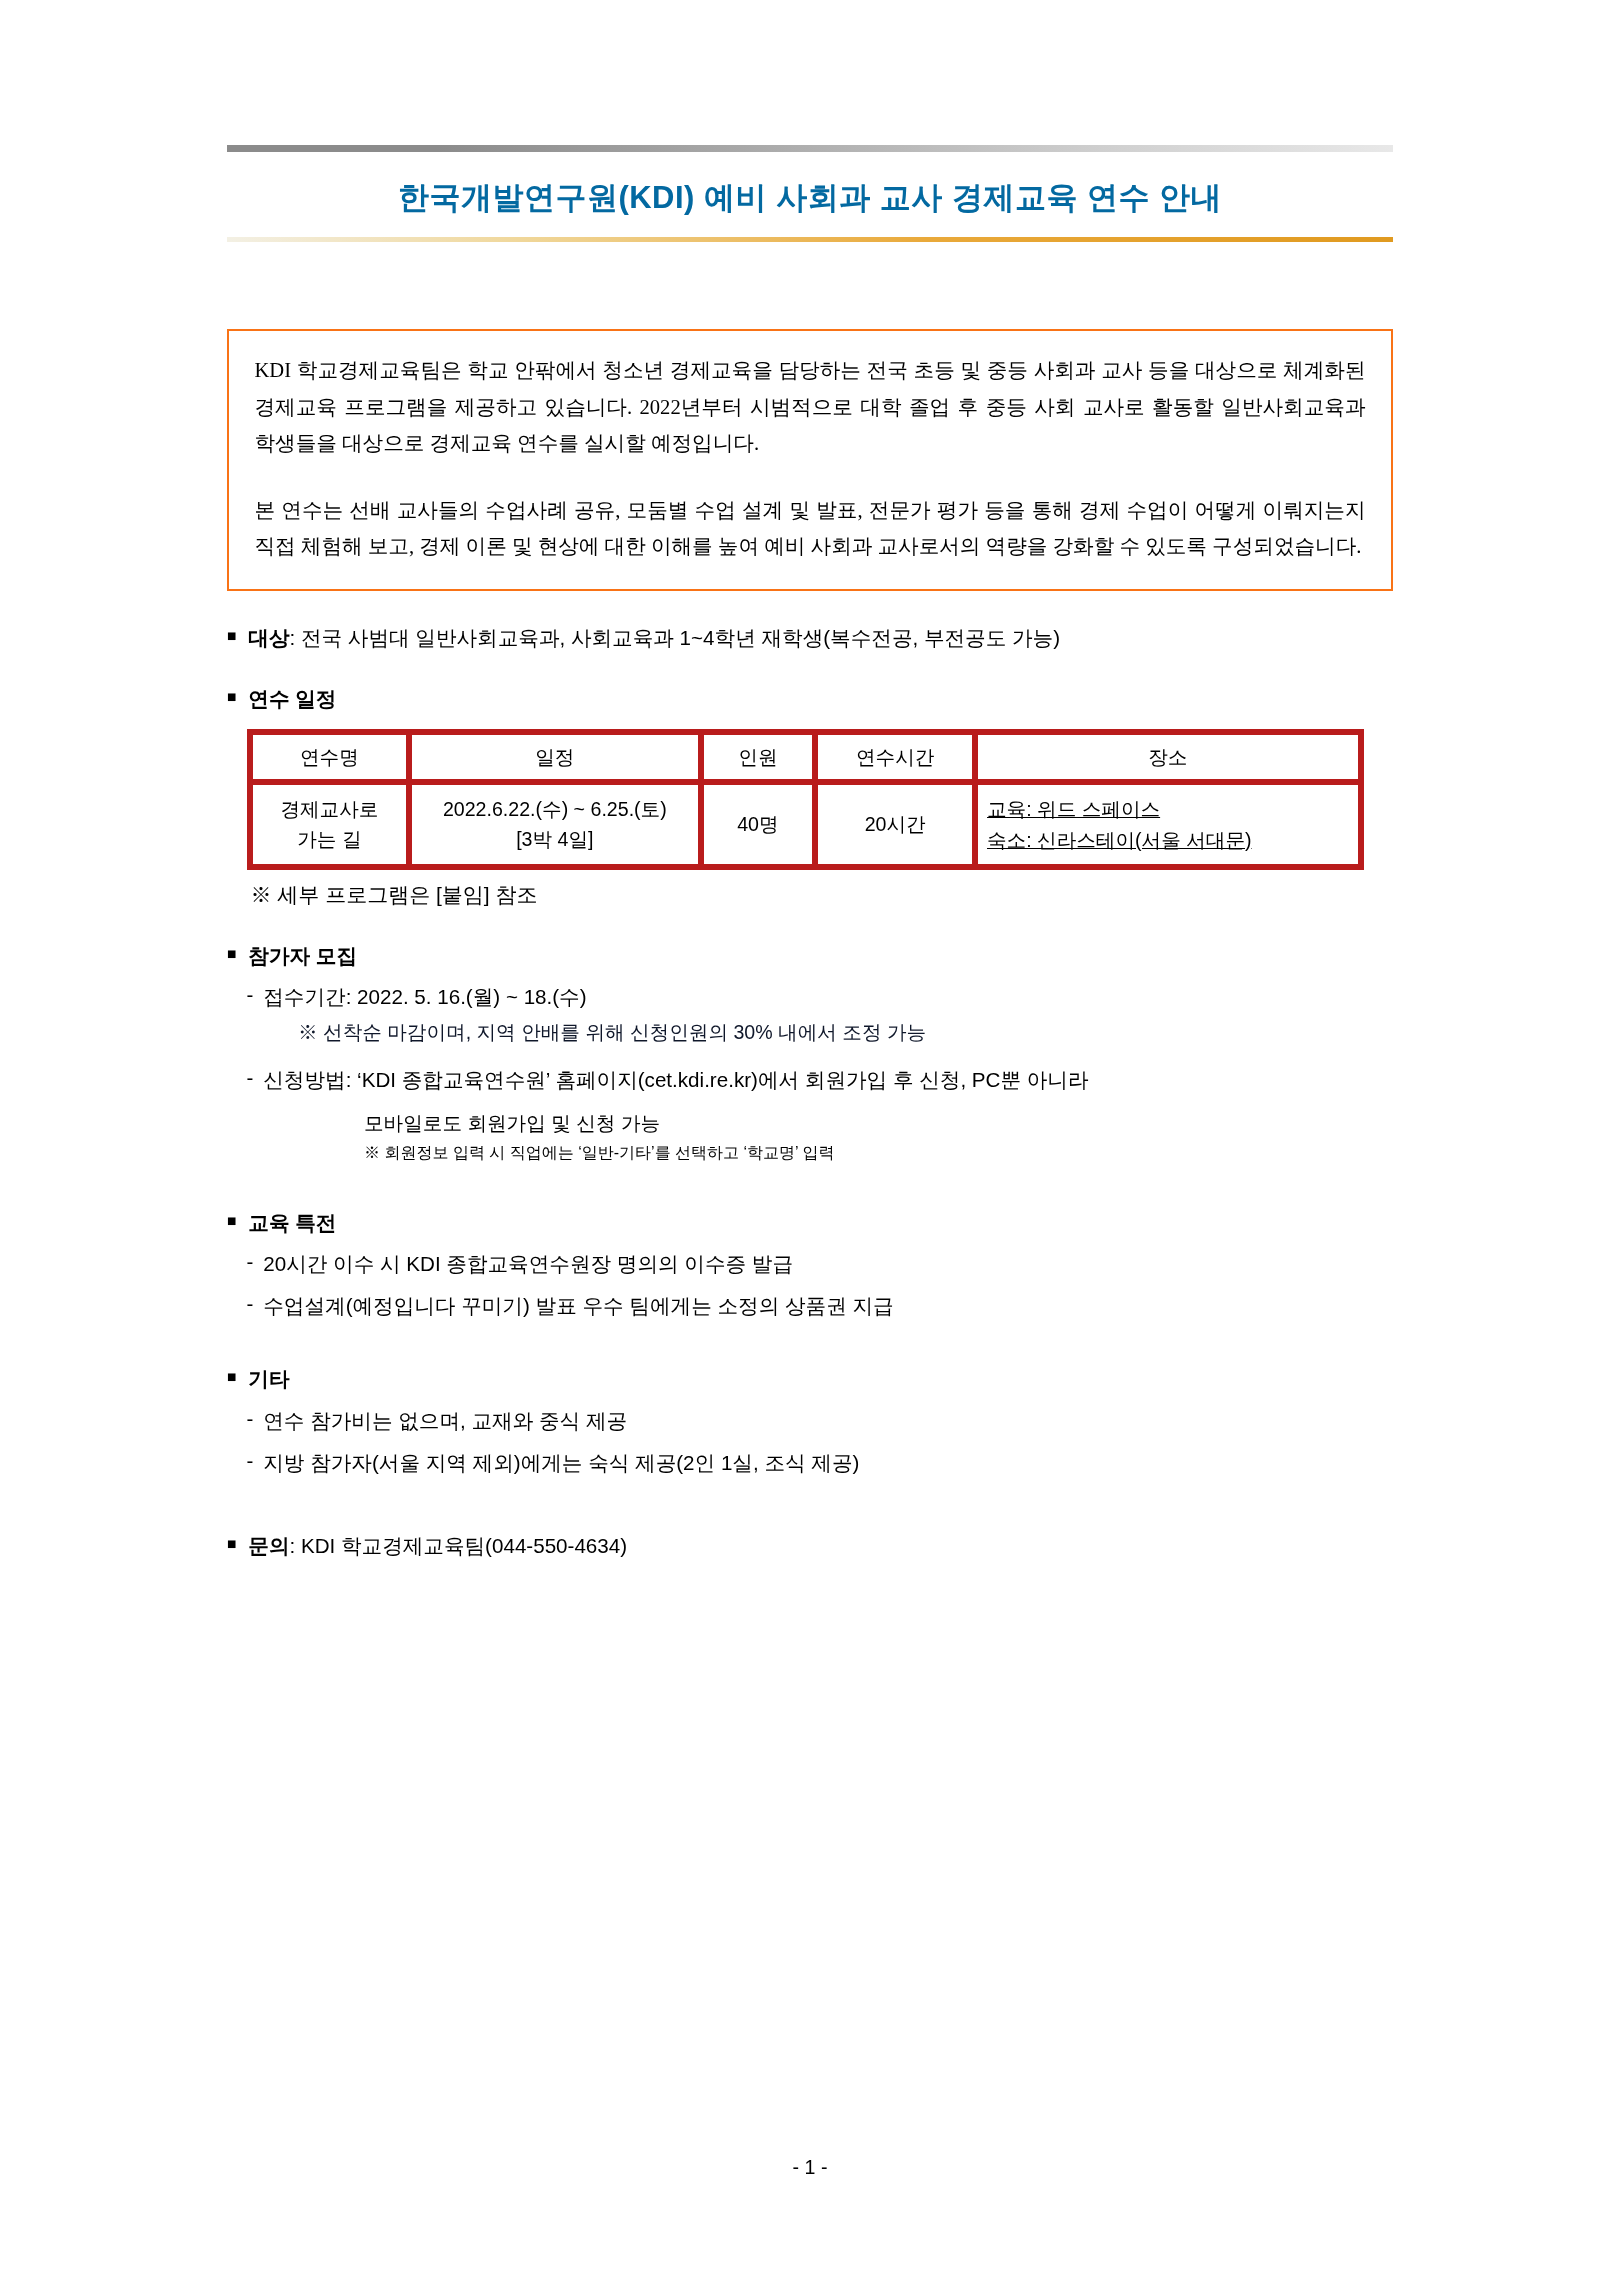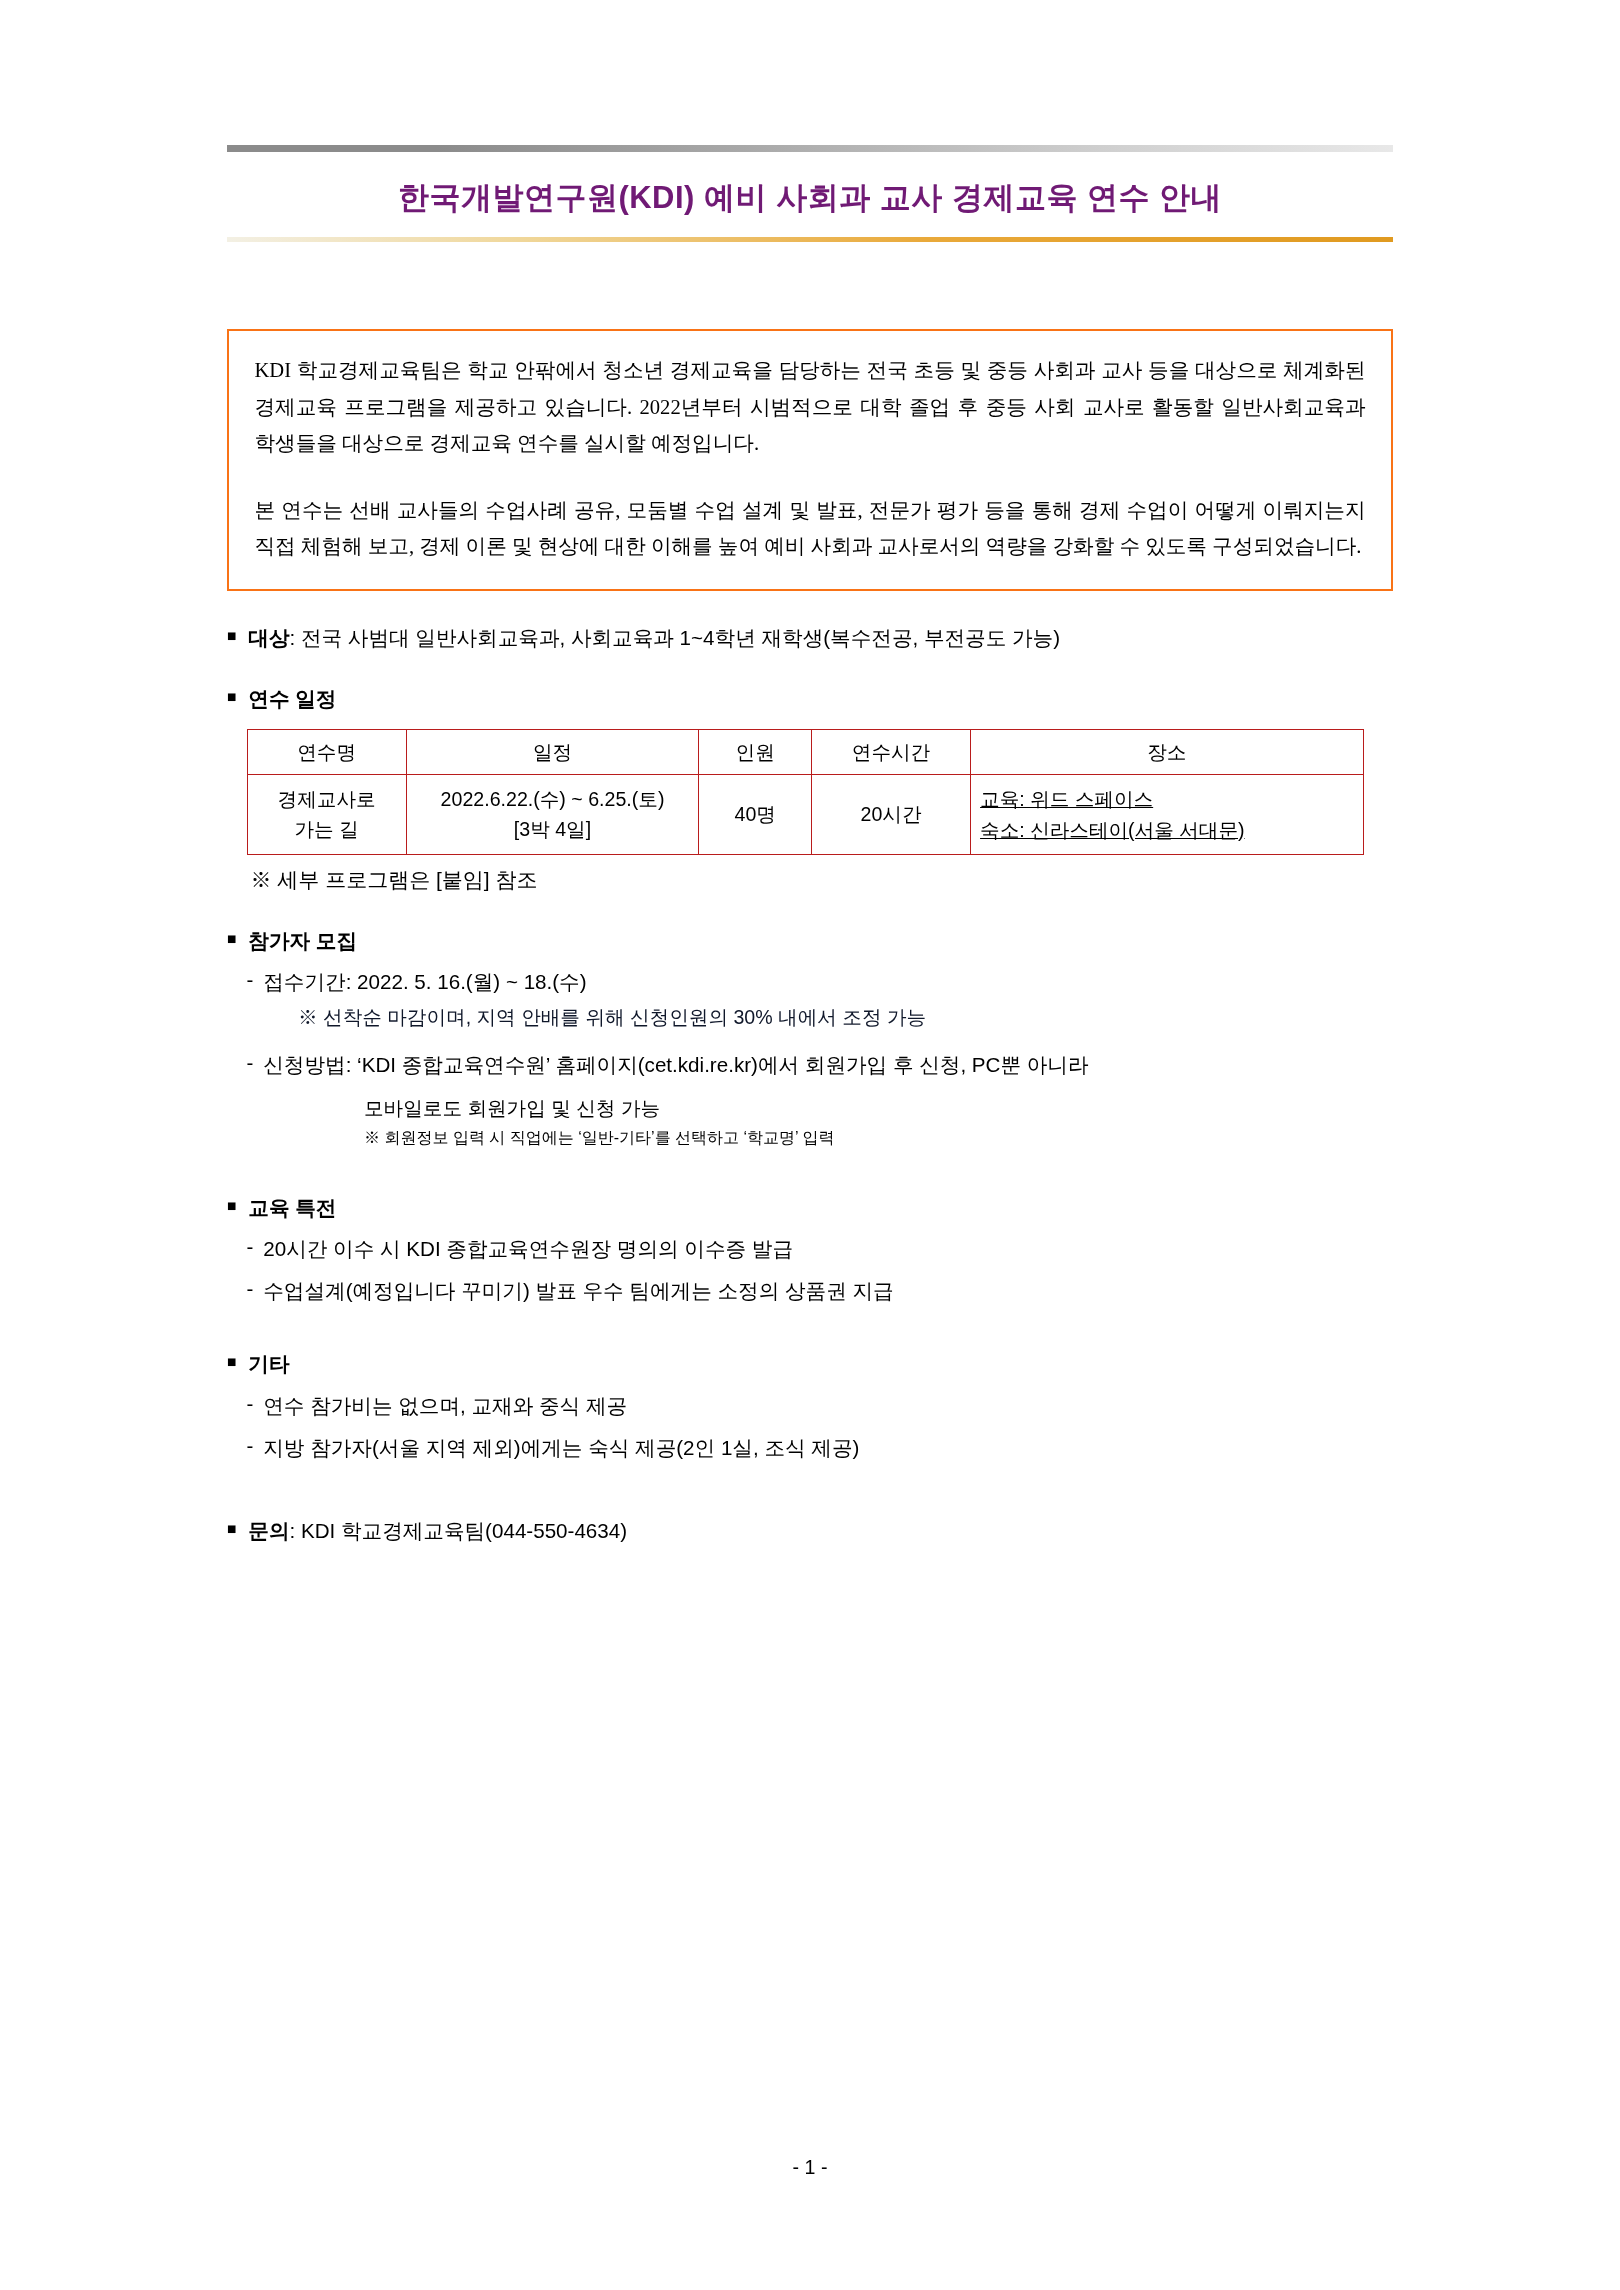--- a/index.html
+++ b/index.html
@@ -36,21 +36,21 @@
     height: 6.9px;
     width: 100%;
     background: linear-gradient(to right, #8b8b8b 0%, #8b8b8b 18%, #a9a9a9 45%, #cfcfcf 75%, #e8e8e8 100%);
   }
   .title-text {
     text-align: center;
     font-size: 31px;
     font-weight: bold;
     letter-spacing: 0.5px;
     padding: 25.5px 0 17.6px 0;
-    color: #701a75;
+    color: #0369a1;
   }
   .title-rule-bottom {
     height: 4.9px;
     width: 100%;
     background: linear-gradient(to right, #f3f0e4 0%, #f0d79a 25%, #e9a93a 60%, #e09a20 100%);
   }
 
   
   .intro-box {
     margin-top: 87px;
@@ -131,21 +131,21 @@
     margin-top: 15.7px;
     margin-left: 19.6px;
     width: 1117px;
   }
   table.schedule {
     border-collapse: collapse;
     width: 100%;
     font-size: 19.6px;
   }
   table.schedule th, table.schedule td {
-    border: 1px solid #b91c1c;
+    border: 6px solid #b91c1c;
     text-align: center;
     padding: 6.9px 3.9px;
     font-weight: normal;
   }
   table.schedule th { padding: 8.8px 3.9px; }
   table.schedule td.two-line {
     line-height: 1.5;
     padding: 9.8px 3.9px;
   }
   table.schedule td.place {

